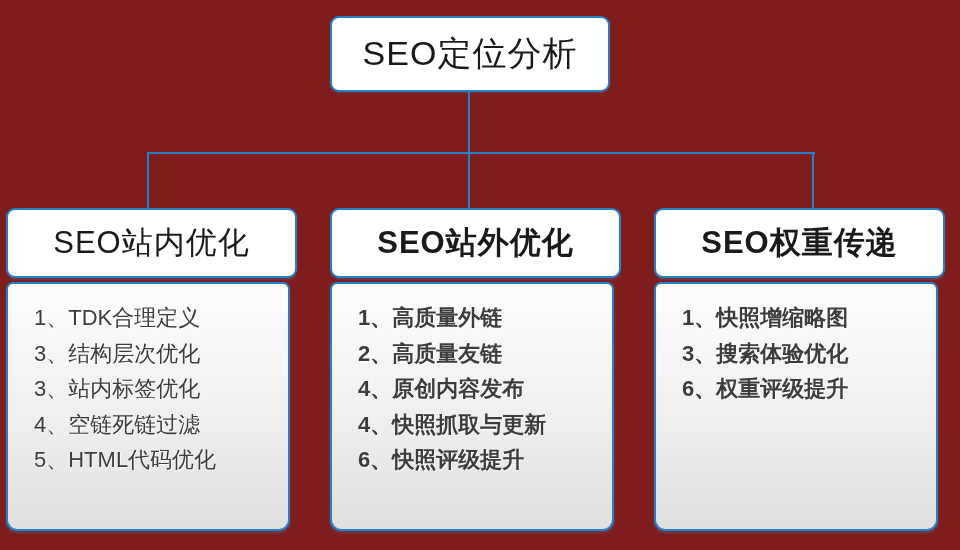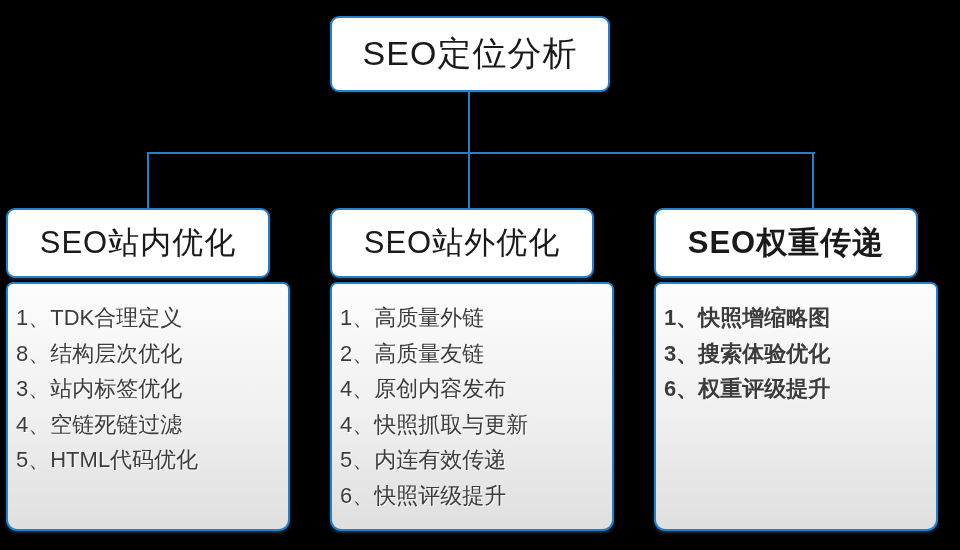--- a/index.html
+++ b/index.html
@@ -5,21 +5,21 @@
   html, body {
     margin: 0;
     padding: 0;
     background: #ffffff;
     font-family: "Liberation Sans", "DejaVu Sans", sans-serif;
   }
   .canvas {
     position: relative;
     width: 960px;
     height: 550px;
-    background: #000000;
+    background: #7f1d1d;
     overflow: hidden;
   }
   .node {
     position: absolute;
     box-sizing: border-box;
     background: #ffffff;
     border: 2px solid #2480c8;
     border-radius: 9px;
     display: flex;
     align-items: center;
@@ -28,38 +28,38 @@
   }
   .root-node {
     left: 330px; top: 16px;
     width: 280px; height: 76px;
     font-size: 34px;
     letter-spacing: 1px;
     box-shadow: 0 1px 2px rgba(70, 120, 170, 0.25);
   }
   .col-header {
     top: 208px;
-    width: 264px; height: 70px;
+    width: 291px; height: 70px;
     font-size: 31px;
     letter-spacing: 1px;
     box-shadow: 0 2px 2px rgba(70, 120, 170, 0.3);
   }
   .col-panel {
     position: absolute;
     top: 282px;
     width: 284px; height: 249px;
     box-sizing: border-box;
     border: 2px solid #2480c8;
     border-radius: 7px 7px 11px 11px;
     background: linear-gradient(180deg, #fdfdfd 0%, #efefef 55%, #dfdfdf 100%);
     box-shadow: 0 2px 3px rgba(70, 120, 170, 0.4);
-    padding: 16px 10px 0 8px;
+    padding: 16px 10px 0 26px;
   }
   .col1 { left: 6px; }
-  .col2 { left: 330px; }
+  .col2 { left: 330px; font-weight: bold; }
   .col3 { left: 654px; font-weight: bold; }
   .list-item {
     font-size: 22px;
     line-height: 35.5px;
     color: #3c3c3c;
     text-shadow: 1px 1px 0 rgba(255, 255, 255, 0.8);
     white-space: nowrap;
   }
   .line {
     position: absolute;
@@ -79,35 +79,34 @@
   <div class="line" style="left:147px; top:152px; width:668px; height:2px;"></div>
   <div class="line" style="left:147px; top:152px; width:2px;   height:57px;"></div>
   <div class="line" style="left:468px; top:152px; width:2px;   height:57px;"></div>
   <div class="line" style="left:812px; top:152px; width:2px;   height:57px;"></div>
 
   <div class="node col-header col1">
     <span>SEO站内优化</span>
   </div>
   <div class="col-panel col1">
     <div class="list-item">1、TDK合理定义</div>
-    <div class="list-item">8、结构层次优化</div>
+    <div class="list-item">3、结构层次优化</div>
     <div class="list-item">3、站内标签优化</div>
     <div class="list-item">4、空链死链过滤</div>
     <div class="list-item">5、HTML代码优化</div>
   </div>
 
   <div class="node col-header col2">
     <span>SEO站外优化</span>
   </div>
   <div class="col-panel col2">
     <div class="list-item">1、高质量外链</div>
     <div class="list-item">2、高质量友链</div>
     <div class="list-item">4、原创内容发布</div>
     <div class="list-item">4、快照抓取与更新</div>
-    <div class="list-item">5、内连有效传递</div>
     <div class="list-item">6、快照评级提升</div>
   </div>
 
   <div class="node col-header col3">
     <span>SEO权重传递</span>
   </div>
   <div class="col-panel col3">
     <div class="list-item">1、快照增缩略图</div>
     <div class="list-item">3、搜索体验优化</div>
     <div class="list-item">6、权重评级提升</div>

